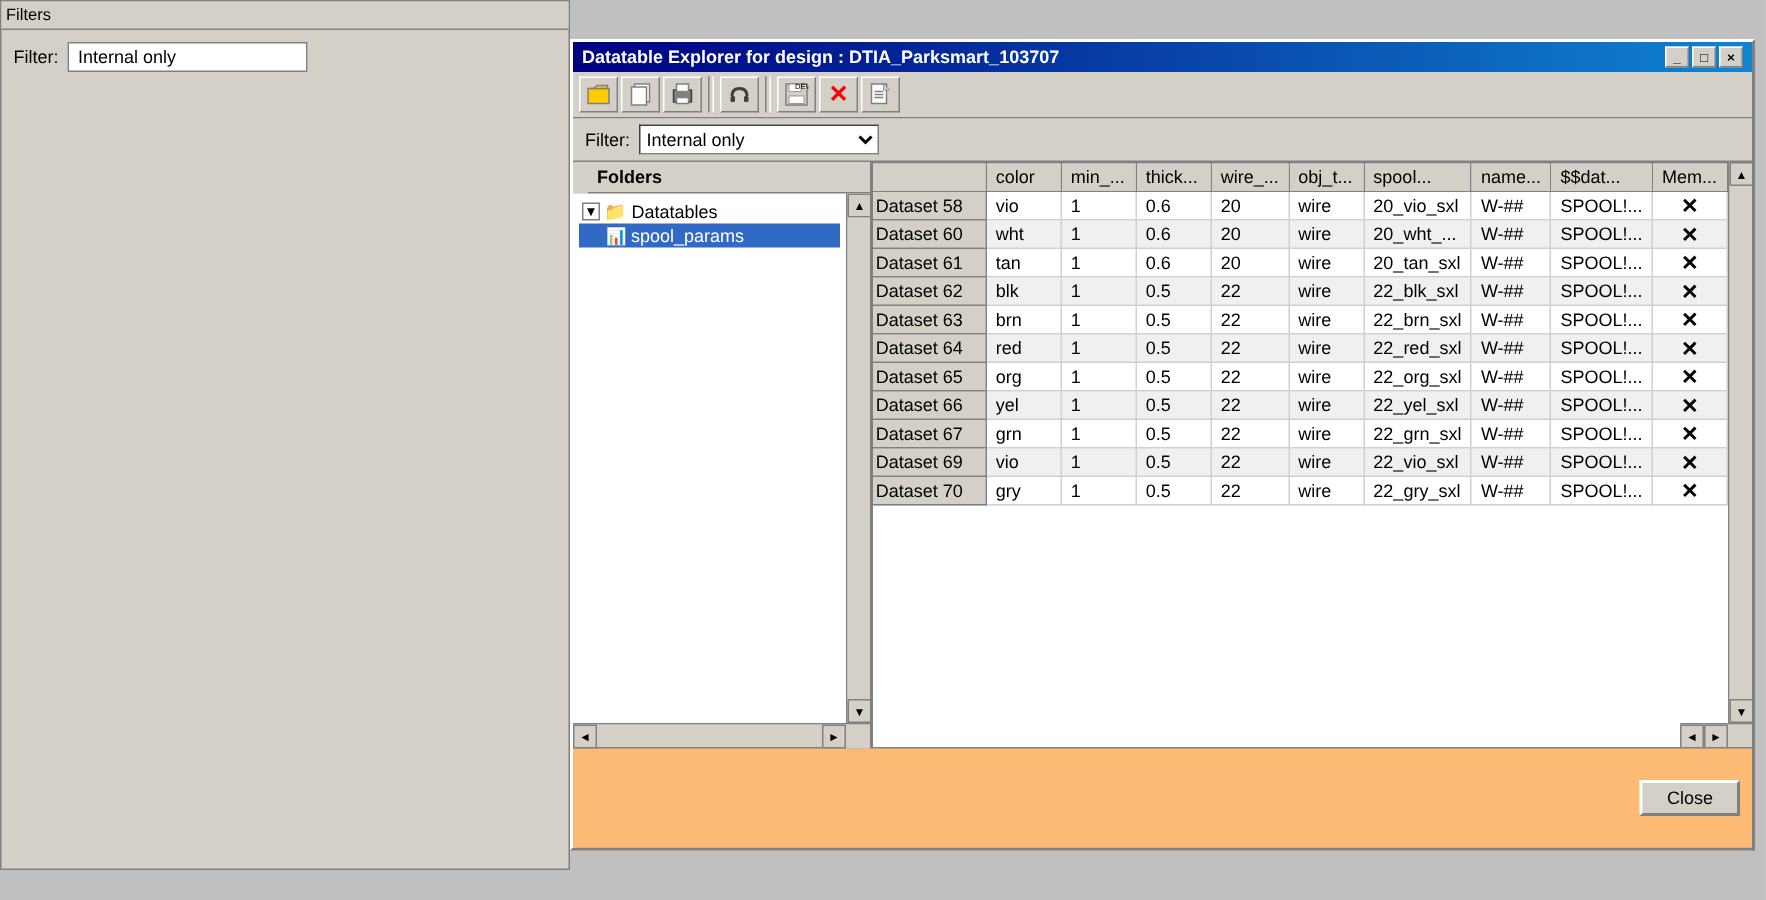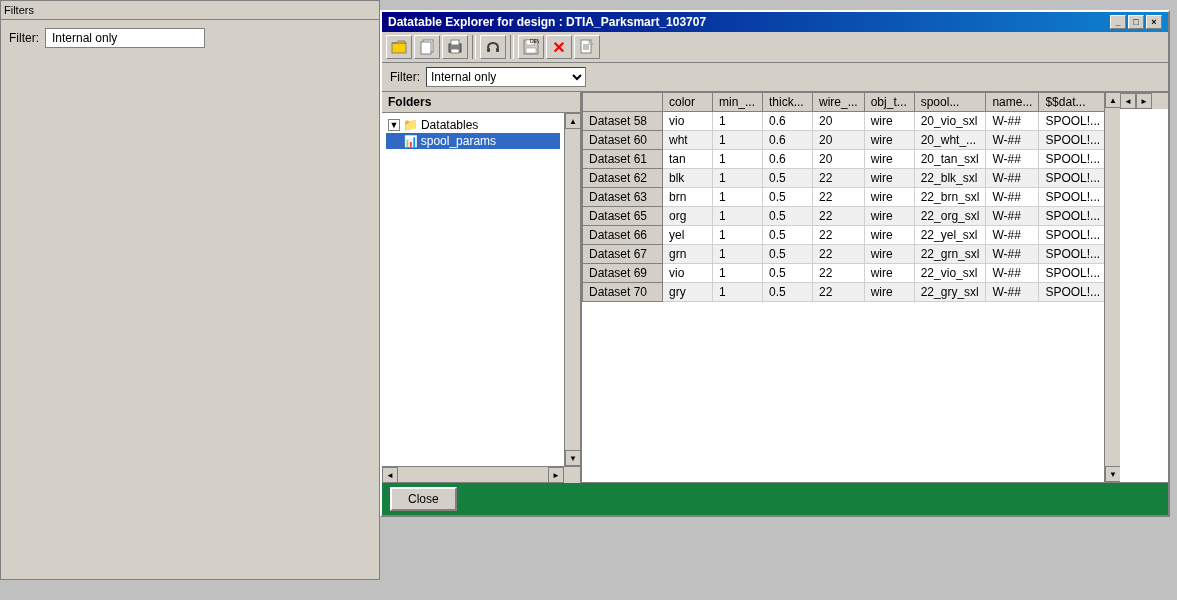--- a/index.html
+++ b/index.html
@@ -8,21 +8,21 @@
       font-size: 12px;
       background: #c0c0c0;
       width: 1177px;
       height: 600px;
       overflow: hidden;
     }
 
     
     .window {
       position: absolute;
-      top: 10px;
+      top: 26px;
       left: 380px;
       width: 790px;
       background: #d4d0c8;
       border: 2px solid #808080;
       border-top: 2px solid #ffffff;
       border-left: 2px solid #ffffff;
     }
 
     .title-bar {
       background: linear-gradient(to right, #000080, #1084d0);
@@ -121,20 +121,21 @@
       display: flex;
       flex-direction: column;
     }
 
     .folders-header {
       padding: 3px 6px;
       font-size: 12px;
       font-weight: bold;
       border-bottom: 1px solid #808080;
       background: #d4d0c8;
+      margin-left: 10px;
     }
 
     .tree-area {
       flex: 1;
       overflow: auto;
       padding: 4px;
       background: white;
     }
 
     .tree-item {
@@ -177,23 +178,24 @@
 
     .left-hscroll {
       flex: 1;
       background: #d4d0c8;
     }
 
     
     .right-panel {
       flex: 1;
       display: flex;
-      flex-direction: row;
+      flex-direction: column;
       overflow: hidden;
       background: white;
+      align-items: flex-end;
     }
 
     .data-table-wrapper {
       flex: 1;
       overflow: auto;
       position: relative;
     }
 
     table {
       border-collapse: collapse;
@@ -287,24 +289,25 @@
       font-size: 8px;
       cursor: pointer;
     }
 
     .v-scroll-track {
       flex: 1;
       background: #d4d0c8;
     }
 
     .window-bottom {
-      padding: 4px 8px;
-      display: flex;
+      padding: 21px 8px;
+      display: flex;
+      justify-content: flex-end;
       border-top: 1px solid #808080;
-      background: #15803d;
+      background: #fdba74;
     }
 
     .close-btn {
       padding: 3px 16px;
       background: #d4d0c8;
       border: 2px solid #808080;
       border-top: 2px solid #ffffff;
       border-left: 2px solid #ffffff;
       cursor: pointer;
       font-size: 12px;
@@ -501,20 +504,32 @@
                   <td>1</td>
                   <td>0.5</td>
                   <td>22</td>
                   <td>wire</td>
                   <td>22_brn_sxl</td>
                   <td>W-##</td>
                   <td>SPOOL!...</td>
                   <td style="text-align: center;"><span class="x-mark">✕</span></td>
                 </tr>
                 <tr>
+                  <td class="row-label">Dataset 64</td>
+                  <td>red</td>
+                  <td>1</td>
+                  <td>0.5</td>
+                  <td>22</td>
+                  <td>wire</td>
+                  <td>22_red_sxl</td>
+                  <td>W-##</td>
+                  <td>SPOOL!...</td>
+                  <td style="text-align: center;"><span class="x-mark">✕</span></td>
+                </tr>
+                <tr>
                   <td class="row-label">Dataset 65</td>
                   <td>org</td>
                   <td>1</td>
                   <td>0.5</td>
                   <td>22</td>
                   <td>wire</td>
                   <td>22_org_sxl</td>
                   <td>W-##</td>
                   <td>SPOOL!...</td>
                   <td style="text-align: center;"><span class="x-mark">✕</span></td>

